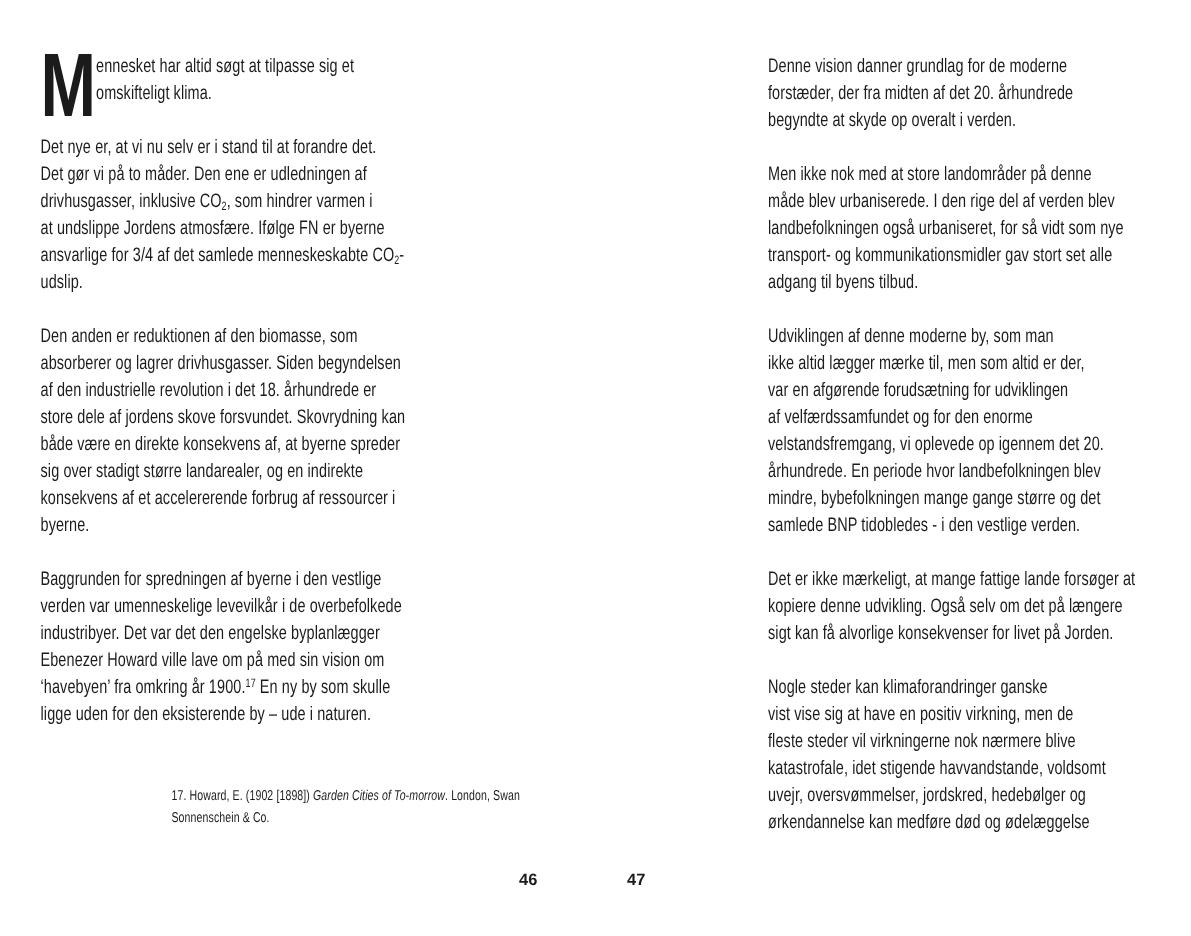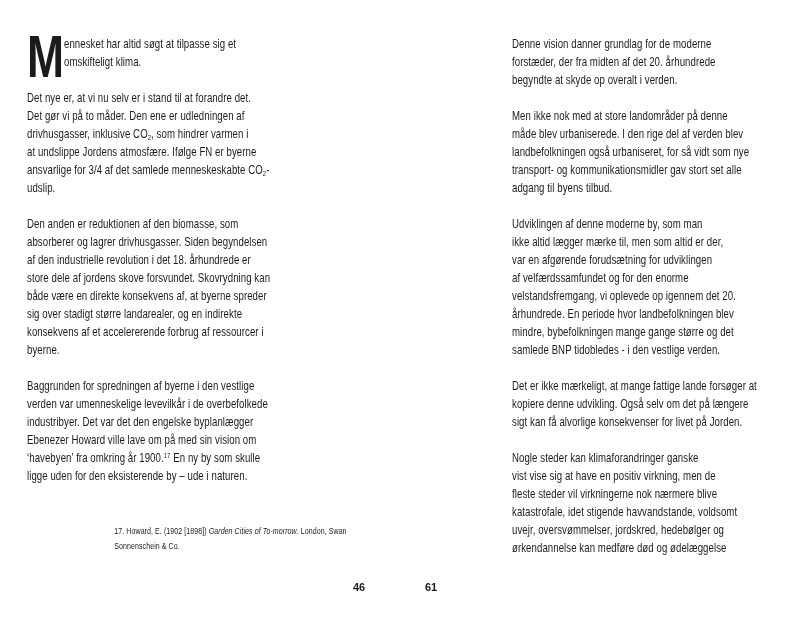--- a/index.html
+++ b/index.html
@@ -57,21 +57,21 @@
     margin-left: 118px;
     font-size: 9.5px;
     line-height: 15px;
     letter-spacing: 0.1px;
   }
   .footnote i { font-style: italic; }
   .pagenum {
     position: absolute;
     top: 581px;
     width: 26px;
-    text-align: center;
+    text-align: left;
     font-size: 11px;
     font-weight: bold;
     letter-spacing: 0;
     color: var(--text);
   }
   .pagenum-left  { left: 346px; }
   .pagenum-right { left: 418px; }
 </style>
 </head>
 <body>
@@ -91,15 +91,15 @@
 
   <div class="page page-right">
     <div class="para">Denne vision danner grundlag for de moderne<br>forstæder, der fra midten af det 20. århundrede<br>begyndte at skyde op overalt i verden.</div>
     <div class="para">Men ikke nok med at store landområder på denne<br>måde blev urbaniserede. I den rige del af verden blev<br>landbefolkningen også urbaniseret, for så vidt som nye<br>transport- og kommunikationsmidler gav stort set alle<br>adgang til byens tilbud.</div>
     <div class="para">Udviklingen af denne moderne by, som man<br>ikke altid lægger mærke til, men som altid er der,<br>var en afgørende forudsætning for udviklingen<br>af velfærdssamfundet og for den enorme<br>velstandsfremgang, vi oplevede op igennem det 20.<br>århundrede. En periode hvor landbefolkningen blev<br>mindre, bybefolkningen mange gange større og det<br>samlede BNP tidobledes - i den vestlige verden.</div>
     <div class="para">Det er ikke mærkeligt, at mange fattige lande forsøger at<br>kopiere denne udvikling. Også selv om det på længere<br>sigt kan få alvorlige konsekvenser for livet på Jorden.</div>
     <div class="para">Nogle steder kan klimaforandringer ganske<br>vist vise sig at have en positiv virkning, men de<br>fleste steder vil virkningerne nok nærmere blive<br>katastrofale, idet stigende havvandstande, voldsomt<br>uvejr, oversvømmelser, jordskred, hedebølger og<br>ørkendannelse kan medføre død og ødelæggelse</div>
   </div>
 
   <div class="pagenum pagenum-left">46</div>
-  <div class="pagenum pagenum-right">61</div>
+  <div class="pagenum pagenum-right">47</div>
 
 </div>
 
 </body></html>

